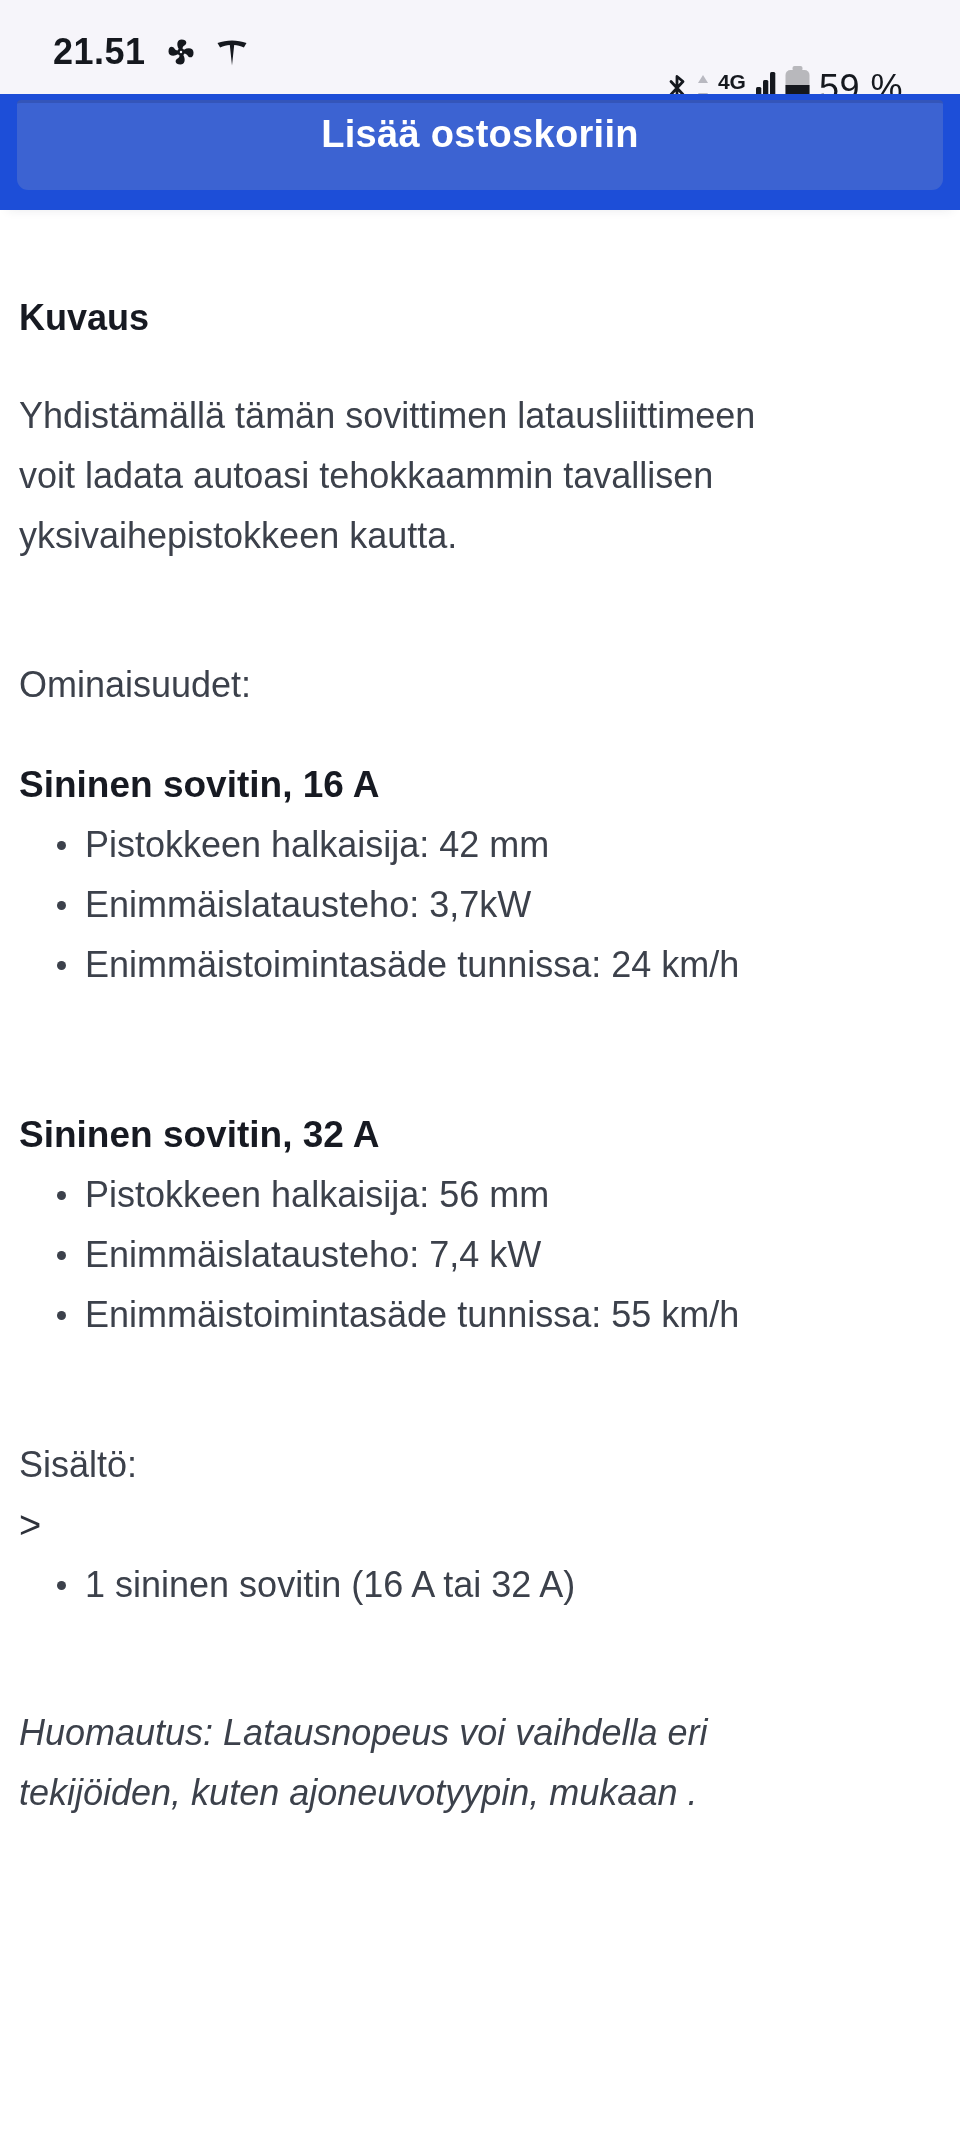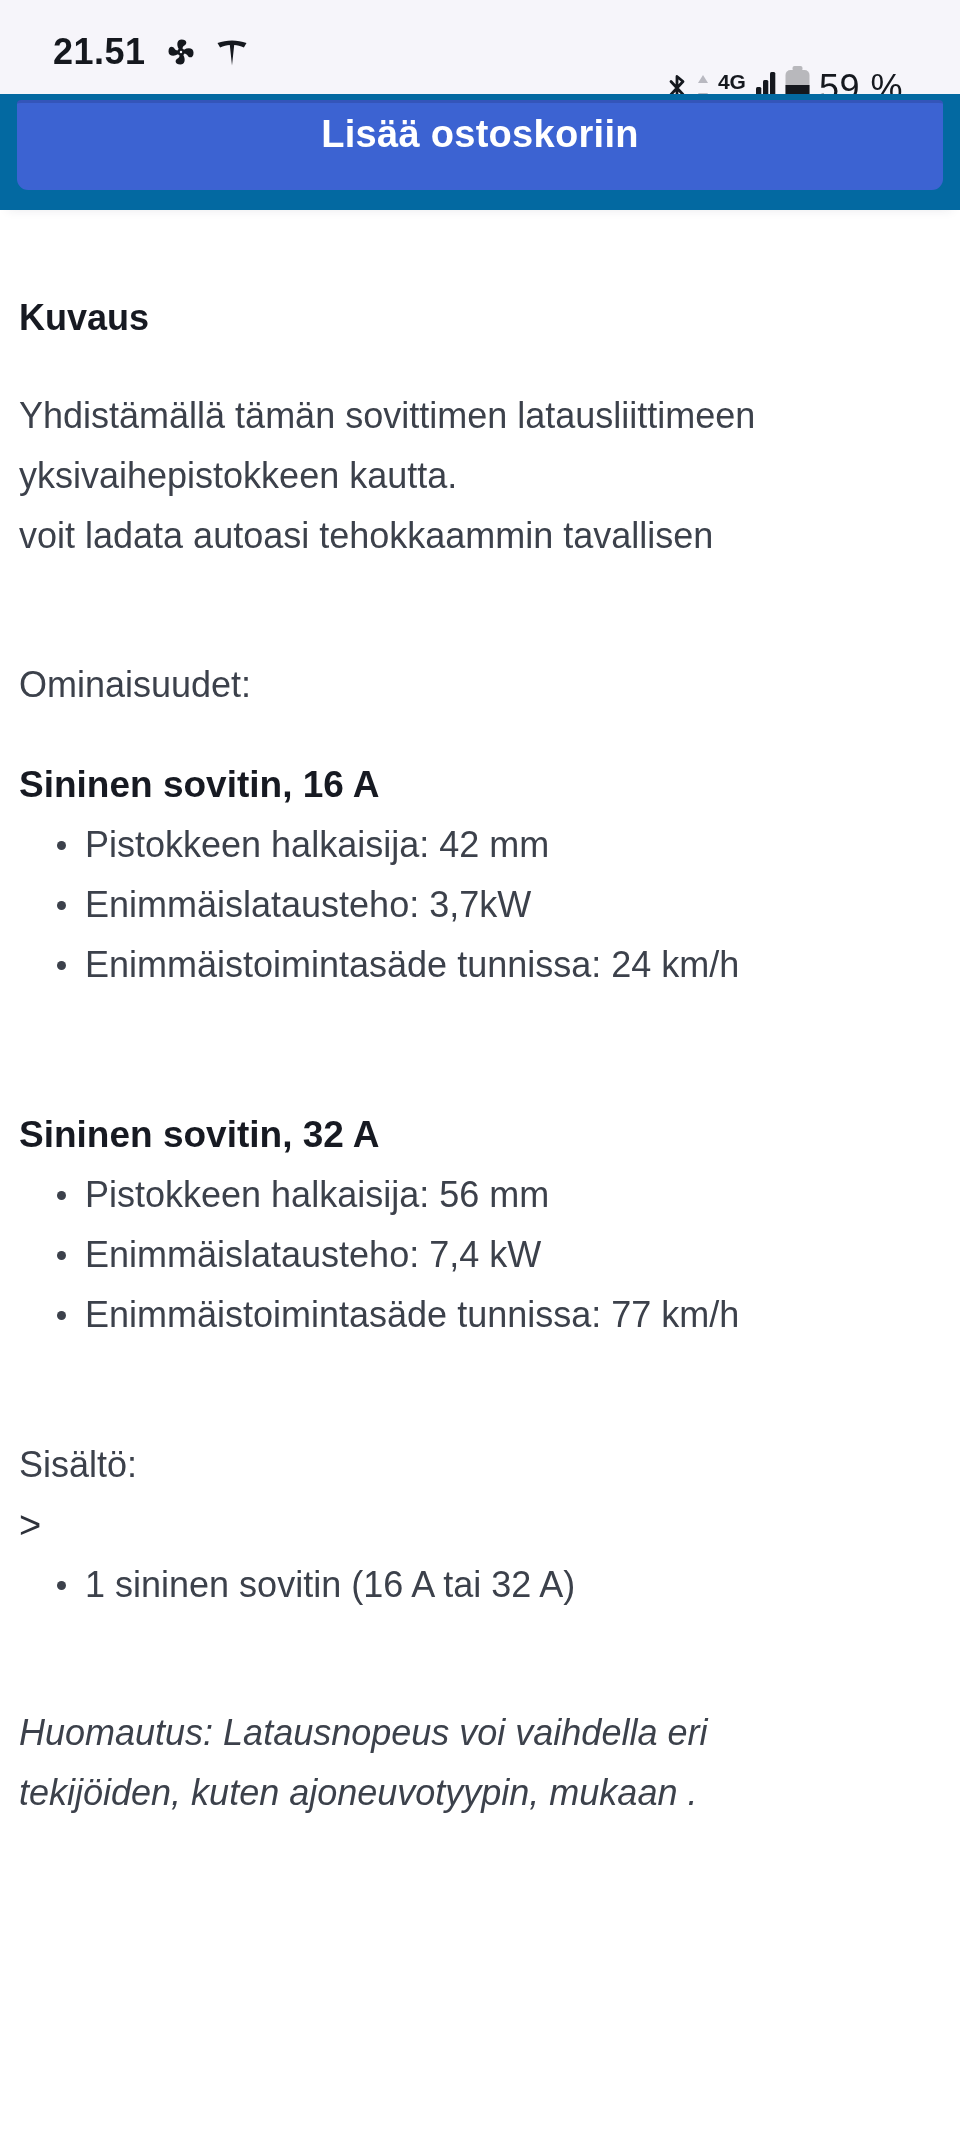--- a/index.html
+++ b/index.html
@@ -23,21 +23,21 @@
     position:absolute;right:57px;top:0;height:94px;
     display:flex;align-items:center;gap:9px;padding-top:10px;box-sizing:border-box;margin-top:36px;
   }
   .net-group{display:flex;align-items:flex-end;gap:3px;}
   .net-label{font-size:21px;font-weight:700;color:#15181e;line-height:1;margin-bottom:14px;}
   .battery-text{font-size:36px;color:#15181e;letter-spacing:0.5px;}
   .icon{display:inline-flex;align-items:center;justify-content:center;}
 
   
   .cart-bar{
-    position:absolute;top:94px;left:0;width:960px;height:116px;background:#0369a1;
+    position:absolute;top:94px;left:0;width:960px;height:116px;background:#1d4ed8;
     box-shadow:0 8px 10px -8px rgba(40,50,80,0.10);
   }
   .add-to-cart{
     position:absolute;top:6px;left:17px;width:926px;height:90px;
     background:#3c63d2;border:none;border-top:3px solid #3455b9;
     border-radius:4px 4px 11px 11px;box-sizing:border-box;
     display:flex;justify-content:center;align-items:flex-start;padding-top:9px;
     color:#ffffff;font-family:"Liberation Sans",sans-serif;
     font-size:38px;font-weight:700;line-height:44px;letter-spacing:0.3px;
     cursor:pointer;
@@ -133,38 +133,38 @@
       <span>Lisää ostoskoriin</span>
     </button>
   </div>
 
   <main class="content">
 
     <h2 class="h-main pos-title">Kuvaus</h2>
 
     <p class="para pos-intro">
       <span style="display:block">Yhdistämällä tämän sovittimen latausliittimeen</span>
+      <span style="display:block">voit ladata autoasi tehokkaammin tavallisen</span>
       <span style="display:block">yksivaihepistokkeen kautta.</span>
-      <span style="display:block">voit ladata autoasi tehokkaammin tavallisen</span>
     </p>
 
     <p class="para pos-features">Ominaisuudet:</p>
 
     <h3 class="h-sub pos-h16">Sininen sovitin, 16 A</h3>
     <ul class="blist pos-ul16">
       <li>Pistokkeen halkaisija: 42 mm</li>
       <li>Enimmäislatausteho: 3,7kW</li>
       <li>Enimmäistoimintasäde tunnissa: 24 km/h</li>
     </ul>
 
     <h3 class="h-sub pos-h32">Sininen sovitin, 32 A</h3>
     <ul class="blist pos-ul32">
       <li>Pistokkeen halkaisija: 56 mm</li>
       <li>Enimmäislatausteho: 7,4 kW</li>
-      <li>Enimmäistoimintasäde tunnissa: 77 km/h</li>
+      <li>Enimmäistoimintasäde tunnissa: 55 km/h</li>
     </ul>
 
     <p class="para pos-contents">Sisältö:</p>
     <p class="chev pos-chev">&gt;</p>
     <ul class="blist pos-ulc">
       <li>1 sininen sovitin (16 A tai 32 A)</li>
     </ul>
 
     <p class="note pos-note">
       <span style="display:block">Huomautus: Latausnopeus voi vaihdella eri</span>

